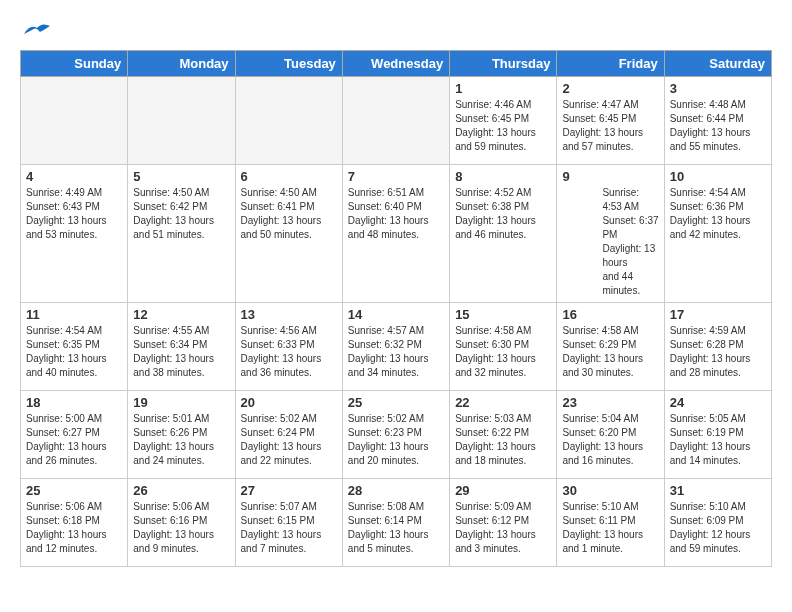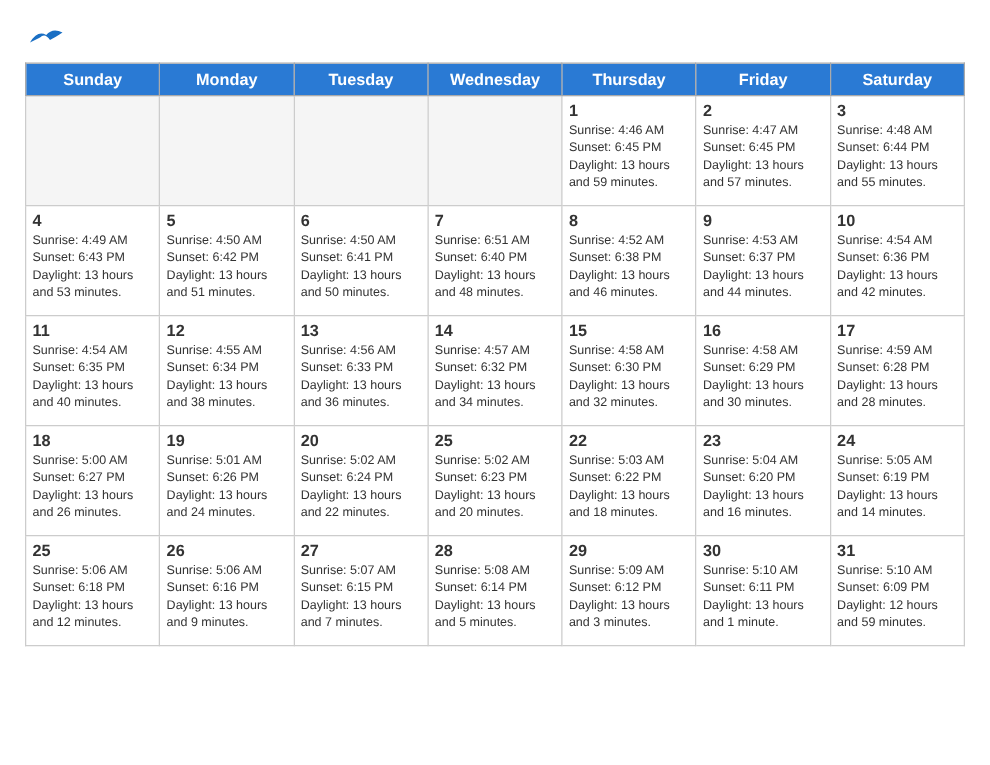--- a/index.html
+++ b/index.html
@@ -53,21 +53,21 @@
       color: #555;
     }
     .calendar {
       width: 100%;
       border-collapse: collapse;
       table-layout: fixed;
     }
     .calendar th {
       background-color: #2a7ad4;
       color: #fff;
-      text-align: center;
+      text-align: right;
       padding: 5px 6px;
       font-size: 13px;
       border: 1px solid #aaa;
     }
     .calendar td {
       border: 1px solid #ccc;
       vertical-align: top;
       padding: 4px 5px;
       height: 88px;
       background: #fff;
@@ -177,21 +177,21 @@
         </td>
         <td>
           <div class="day-number">8</div>
           <div class="day-info" style="white-space: pre-line;">Sunrise: 4:52 AM
 Sunset: 6:38 PM
 Daylight: 13 hours
 and 46 minutes.</div>
         </td>
         <td>
           <div class="day-number">9</div>
-          <div class="day-info" style="white-space: pre-line;">Sunrise: 4:53 AM
+          <div class="day-info" style="white-space: pre-line; margin-left: 40px;">Sunrise: 4:53 AM
 Sunset: 6:37 PM
 Daylight: 13 hours
 and 44 minutes.</div>
         </td>
         <td>
           <div class="day-number">10</div>
           <div class="day-info" style="white-space: pre-line;">Sunrise: 4:54 AM
 Sunset: 6:36 PM
 Daylight: 13 hours
 and 42 minutes.</div>

